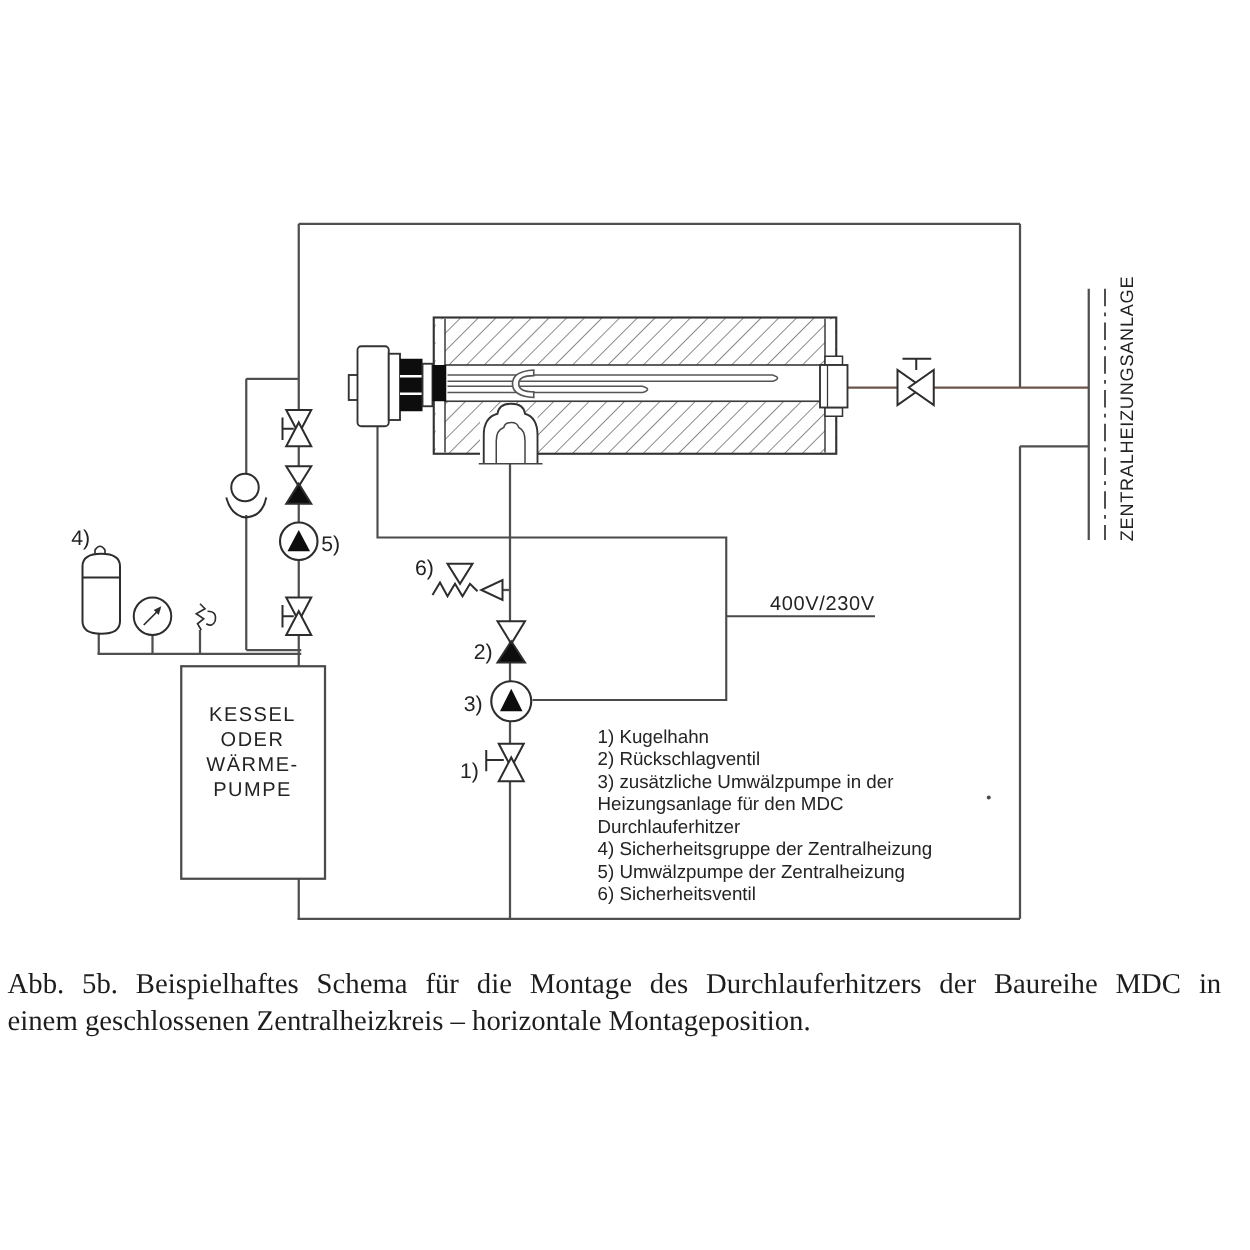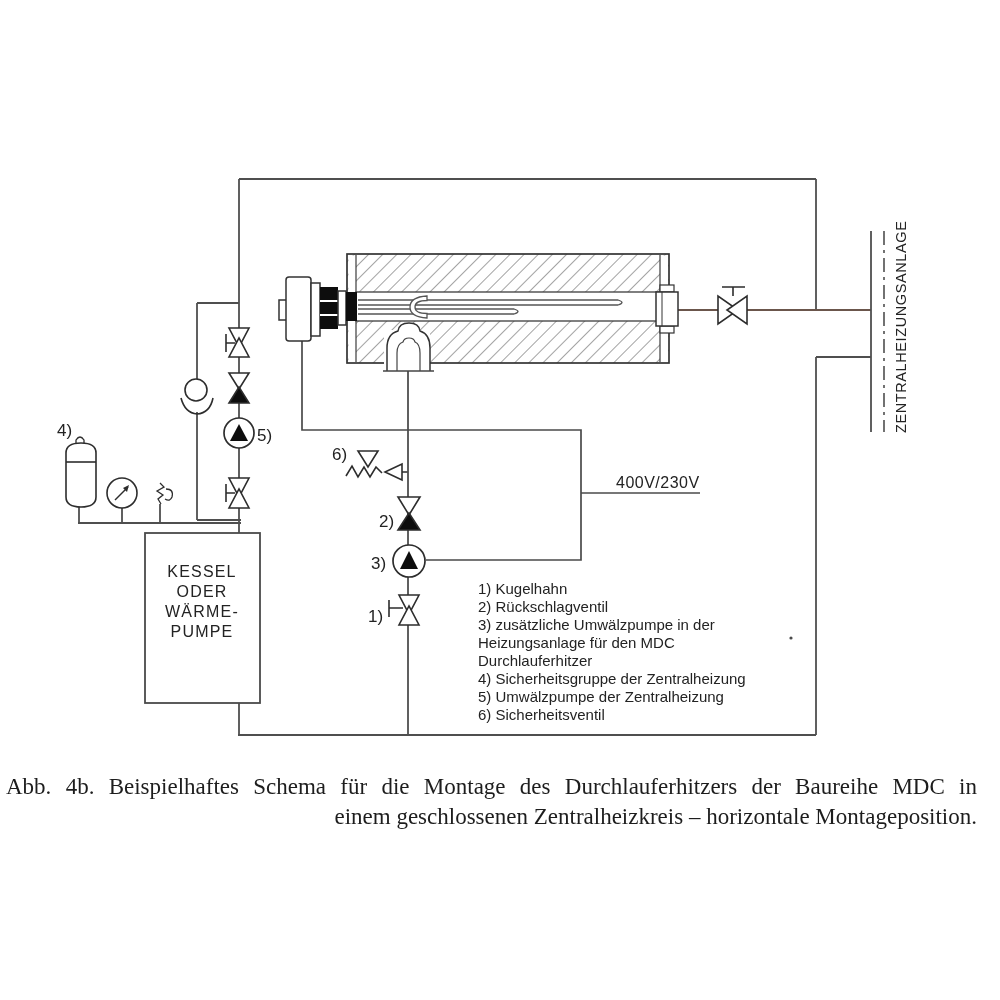--- a/index.html
+++ b/index.html
@@ -10,21 +10,21 @@
   svg text {
     font-family:"Liberation Sans", sans-serif;
     fill:#232323;
   }
   .caption {
     position:absolute; left:6px; top:772px; width:971px;
     font-family:"Liberation Serif", serif; font-size:23px; line-height:30px;
     color:#1d1d1d;
   }
   .caption .l1 { text-align:justify; text-align-last:justify; }
-  .caption .l2 { text-align:right; }
+  .caption .l2 { text-align:left; }
 </style>
 </head>
 <body>
 
 <div class="page">
 
 <svg width="1000" height="1000" viewBox="0 0 1000 1000">
   <defs>
     <pattern id="hatch" patternUnits="userSpaceOnUse" width="10" height="10" patternTransform="rotate(45)">
       <line x1="0" y1="0" x2="0" y2="10" stroke="#4d4d4d" stroke-width="1.05"></line>
@@ -212,17 +212,17 @@
     <text x="478" y="684">4) Sicherheitsgruppe der Zentralheizung</text>
     <text x="478" y="702">5) Umwälzpumpe der Zentralheizung</text>
     <text x="478" y="720">6) Sicherheitsventil</text>
   </g>
 
   <circle cx="791" cy="638" r="1.6" fill="#4a4a4a"></circle>
 </svg>
 
 
 <div class="caption">
-  <div class="l1">Abb. 4b. Beispielhaftes Schema für die Montage des Durchlauferhitzers der Baureihe MDC in</div>
+  <div class="l1">Abb. 5b. Beispielhaftes Schema für die Montage des Durchlauferhitzers der Baureihe MDC in</div>
   <div class="l2">einem geschlossenen Zentralheizkreis – horizontale Montageposition.</div>
 </div>
 
 </div>
 
 </body></html>

